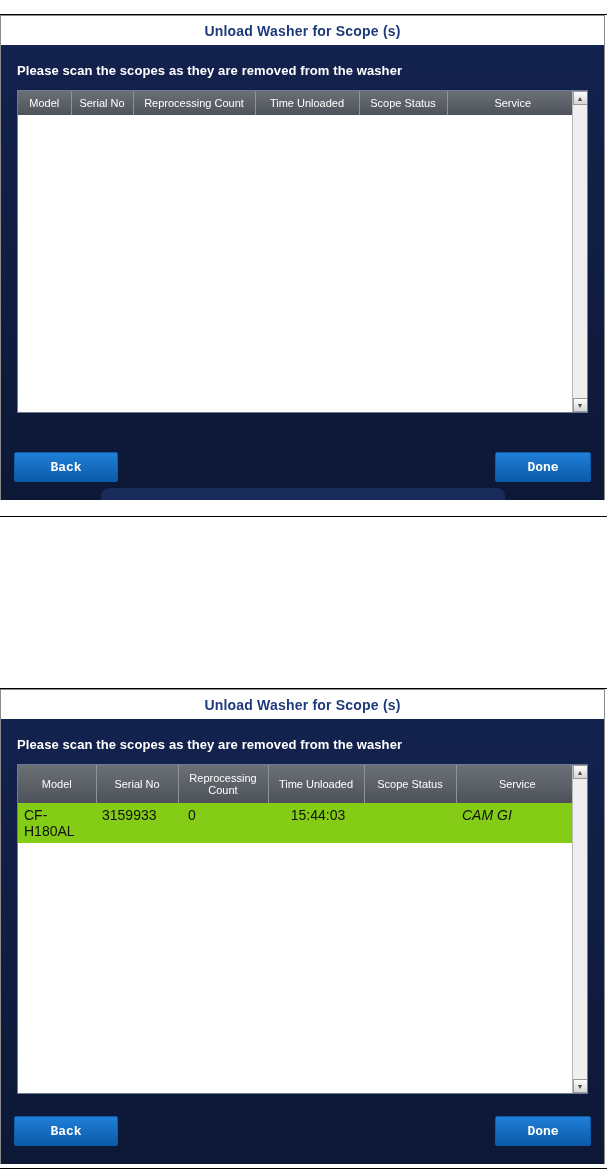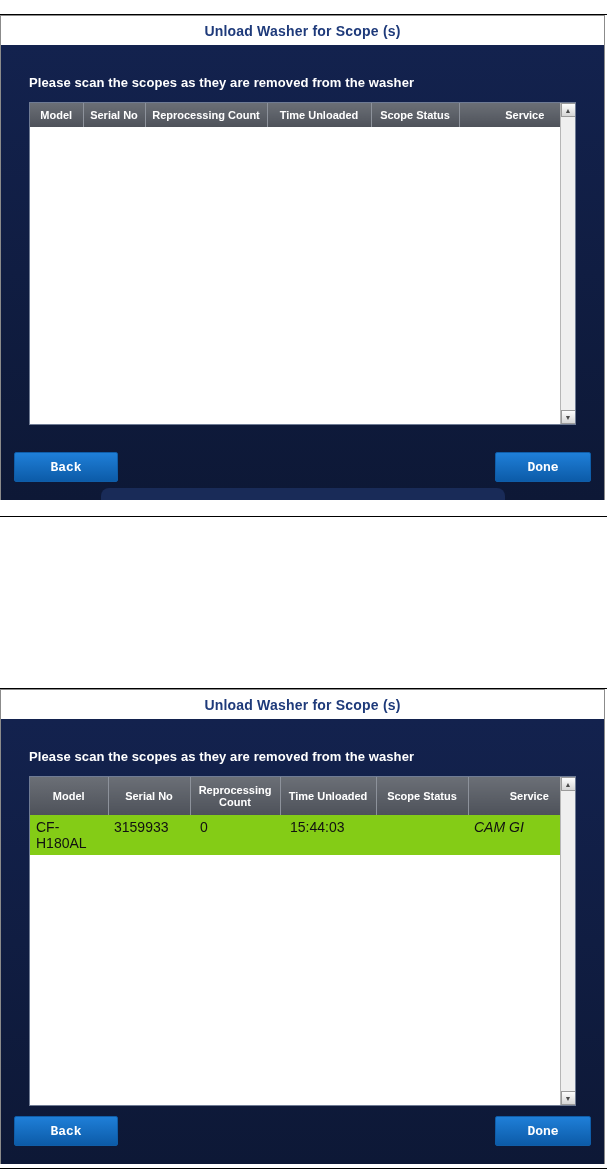--- a/index.html
+++ b/index.html
@@ -53,21 +53,21 @@
     font-weight: bold;
     display: flex;
     align-items: center;
     justify-content: center;
     letter-spacing: 0.2px;
   }
 
   .body-area {
     background: #10204a;
     background: linear-gradient(180deg, #13224e 0%, #0d1836 100%);
-    padding: 16px;
+    padding: 4px;
     height: calc(100% - 28px);
     box-sizing: border-box;
     position: relative;
   }
 
   .instruction {
     color: #ffffff;
     font-size: 13px;
     font-weight: bold;
     padding: 14px 12px 12px 12px;
@@ -97,21 +97,21 @@
   table.grid {
     width: 100%;
     border-collapse: collapse;
     table-layout: fixed;
   }
   table.grid thead th {
     background: #5b5f66;
     background: linear-gradient(180deg, #6b6f76 0%, #4e525a 100%);
     color: #ffffff;
     font-size: 11px;
-    font-weight: bold;
+    font-weight: normal;
     border-right: 1px solid #8d929b;
     padding: 4px 2px;
     text-align: center;
     vertical-align: middle;
     white-space: normal;
     line-height: 1.1;
   }
   .dialog.top table.grid thead th { height: 18px; padding: 3px 2px; }
   .dialog.bottom table.grid thead th { height: 30px; }
   table.grid thead th:last-child { border-right: none; }
@@ -119,21 +119,21 @@
   table.grid tbody td {
     font-size: 14px;
     color: #111111;
     padding: 4px 6px;
     text-align: left;
     vertical-align: top;
     background: #84cc16;
     border: none;
   }
   table.grid tbody td.c-count { text-align: left; padding-left: 10px; }
-  table.grid tbody td.c-time { text-align: left; padding-left: 10px; }
+  table.grid tbody td.c-time { text-align: center; padding-left: 10px; }
   table.grid tbody td.c-service { text-align: left; padding-left: 6px; font-style: italic; }
 
   .table-filler { flex: 1 1 auto; background: #ffffff; }
 
   
   .scrollbar {
     width: 15px;
     background: #e8e8e8;
     border-left: 1px solid #b6b6b6;
     display: flex;

